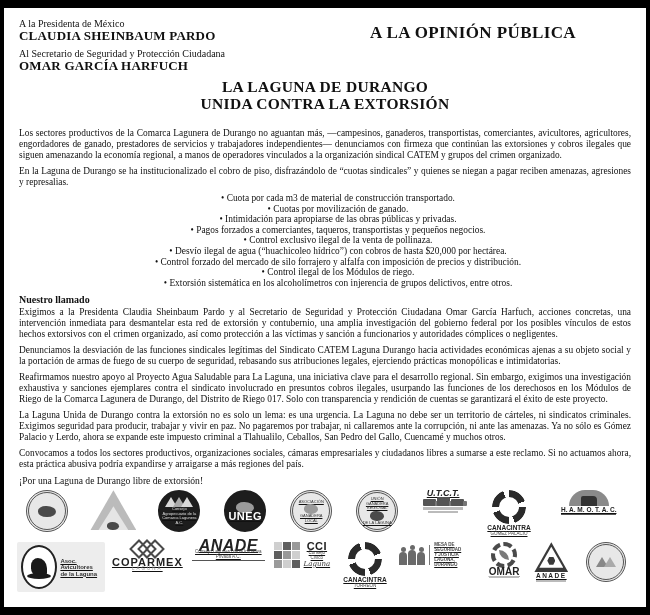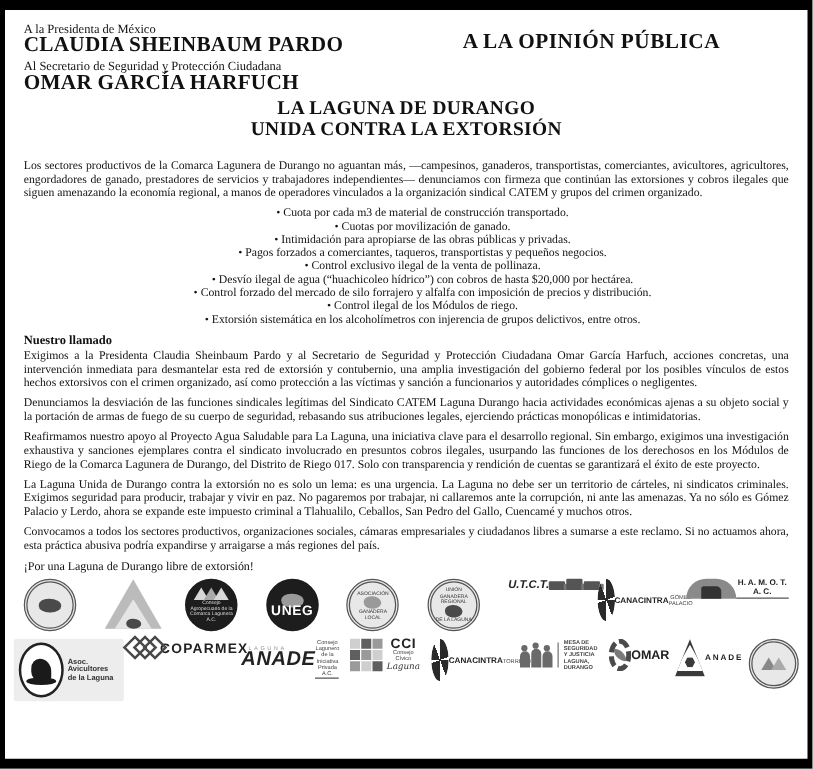--- a/index.html
+++ b/index.html
@@ -7,37 +7,37 @@
     position:relative;width:650px;height:615px;background:#fff;
     box-sizing:border-box;
     border-left:4px solid #000;border-right:4px solid #000;
     border-top:8px solid #000;border-bottom:8px solid #000;
     font-family:"Liberation Serif","DejaVu Serif",serif;color:#111;
     overflow:hidden;
   }
   .inner{padding:10px 15px 0 15px;}
   .header{position:relative;}
   .addr-label{font-size:10px;line-height:11px;}
-  .addr-name{font-size:17px;font-weight:bold;line-height:14px;letter-spacing:.2px;}
+  .addr-name{font-size:13px;font-weight:bold;line-height:14px;letter-spacing:.2px;}
   .addr-block{margin-bottom:5px;}
   .opinion{
     position:absolute;top:5px;right:55px;
     font-size:17px;font-weight:bold;letter-spacing:.4px;
   }
   .doc-title{text-align:center;font-weight:bold;font-size:15.5px;line-height:17px;margin:4px 0 16px 0;letter-spacing:.3px;}
   p.body{font-size:9.4px;line-height:11px;text-align:justify;margin:0 0 5px 0;}
   p.nomargin{margin-bottom:0;}
   ul.bullets{margin:5px 0 6px 0;padding-left:26px;list-style:none;}
   ul.bullets li{font-size:9.4px;line-height:10.6px;text-align:center;}
   ul.bullets li:before{content:"• ";}
   .section-head{font-size:10px;font-weight:bold;margin:2px 0 2px 0;}
   .closing{font-size:9.6px;margin:2px 0 4px 0;}
   
   .logo-row{display:flex;justify-content:center;align-items:flex-start;gap:9px;margin-top:2px;}
-  .logo{display:flex;align-items:center;text-align:center;width:62px;}
+  .logo{display:flex;flex-direction:column;align-items:center;text-align:center;width:62px;text-decoration:underline;}
   .logo .l1{font-size:6.5px;font-weight:bold;line-height:7px;font-family:"Liberation Sans",sans-serif;color:#222;}
   .logo .l2{font-size:4.5px;line-height:5px;font-family:"Liberation Sans",sans-serif;color:#444;}
   .logo .big{font-size:11px;letter-spacing:.5px;}
   .logo .script{font-family:"DejaVu Serif",serif;font-style:italic;font-size:7px;color:#333;}
   .seal{
     width:42px;height:42px;border-radius:50%;
     border:3px double #555;background:#e8e8e8;
     display:flex;align-items:center;justify-content:center;flex-direction:column;
     box-sizing:border-box;
   }
@@ -112,20 +112,21 @@
       </div>
       <div class="opinion">A LA OPINIÓN PÚBLICA</div>
     </div>
 
     <div class="doc-title">
       <div>LA LAGUNA DE DURANGO</div>
       <div>UNIDA CONTRA LA EXTORSIÓN</div>
     </div>
 
     <p class="body">Los sectores productivos de la Comarca Lagunera de Durango no aguantan más, —campesinos, ganaderos, transportistas, comerciantes, avicultores, agricultores, engordadores de ganado, prestadores de servicios y trabajadores independientes— denunciamos con firmeza que continúan las extorsiones y cobros ilegales que siguen amenazando la economía regional, a manos de operadores vinculados a la organización sindical CATEM y grupos del crimen organizado.</p>
+    <p class="body nomargin">En la Laguna de Durango se ha institucionalizado el cobro de piso, disfrazándolo de “cuotas sindicales” y quienes se niegan a pagar reciben amenazas, agresiones y represalias.</p>
 
     <ul class="bullets">
       <li>Cuota por cada m3 de material de construcción transportado.</li>
       <li>Cuotas por movilización de ganado.</li>
       <li>Intimidación para apropiarse de las obras públicas y privadas.</li>
       <li>Pagos forzados a comerciantes, taqueros, transportistas y pequeños negocios.</li>
       <li>Control exclusivo ilegal de la venta de pollinaza.</li>
       <li>Desvío ilegal de agua (“huachicoleo hídrico”) con cobros de hasta $20,000 por hectárea.</li>
       <li>Control forzado del mercado de silo forrajero y alfalfa con imposición de precios y distribución.</li>
       <li>Control ilegal de los Módulos de riego.</li>

